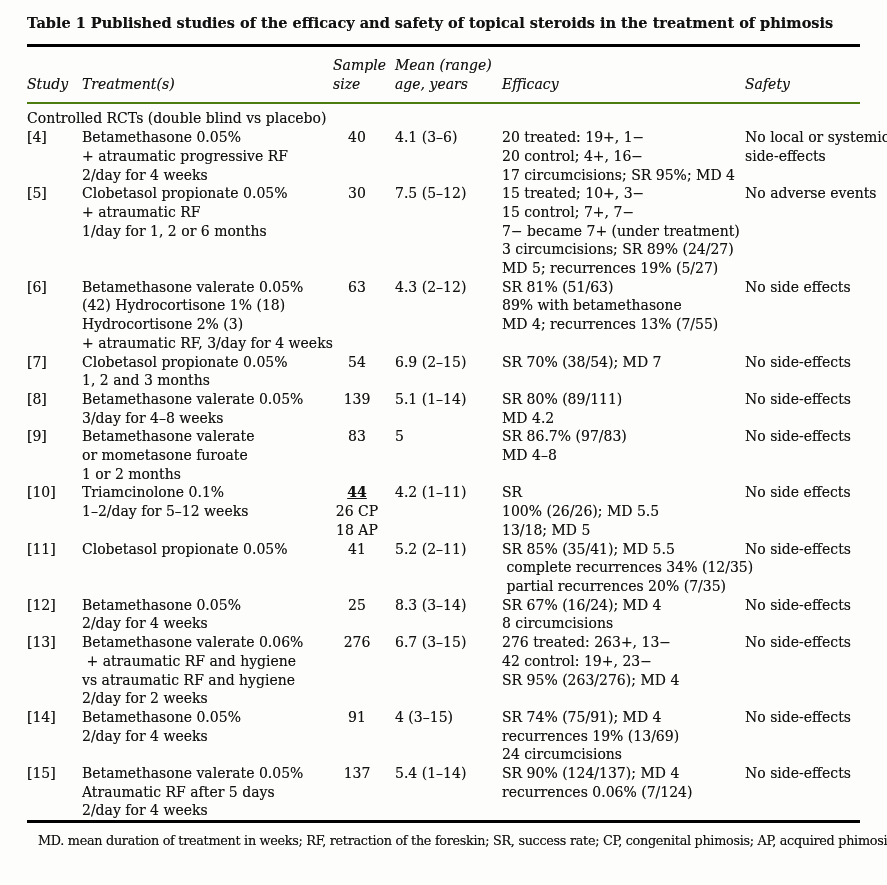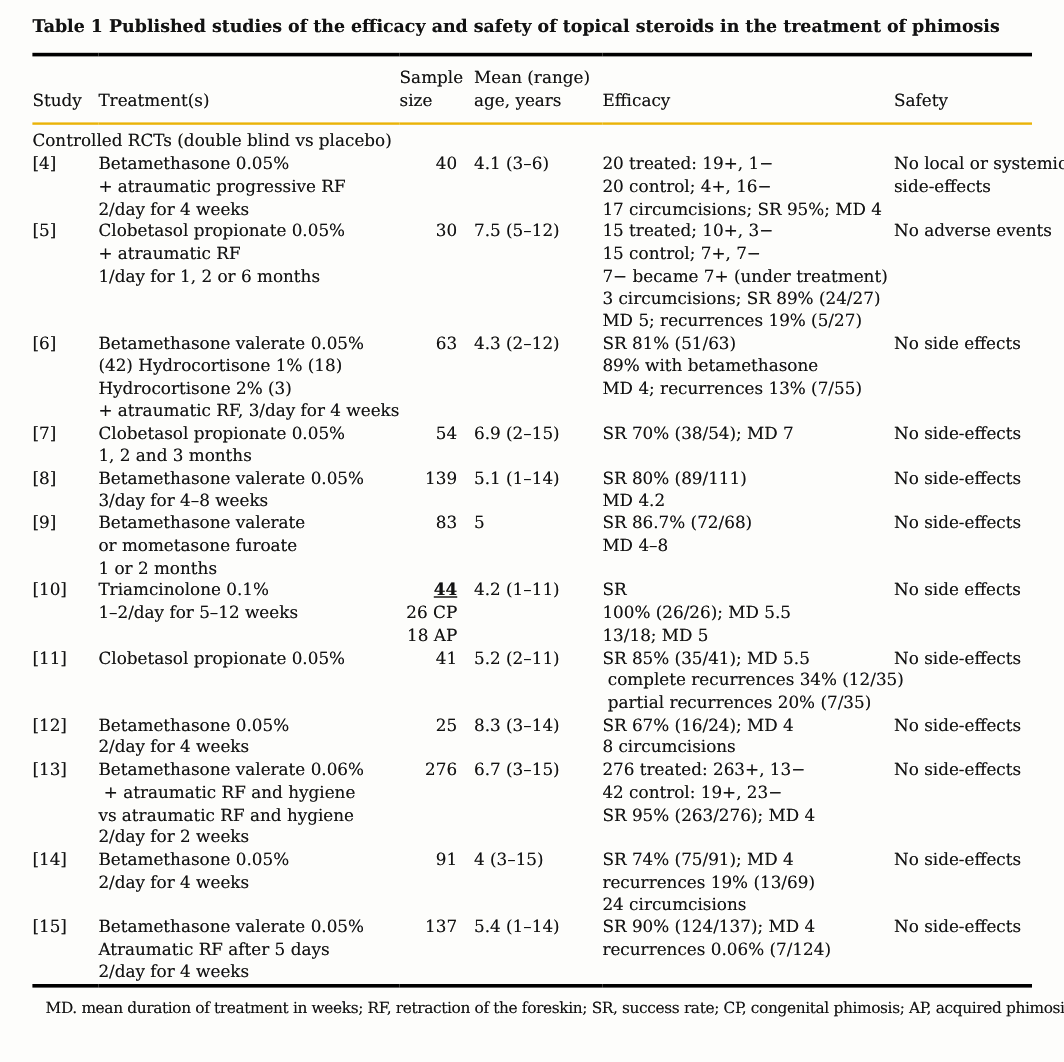--- a/index.html
+++ b/index.html
@@ -33,48 +33,49 @@
     border-top: 3px solid #000;
     border-bottom: 3px solid #000;
   }
   col.c-study    { width: 55px; }
   col.c-treat    { width: 251px; }
   col.c-sample   { width: 62px; }
   col.c-age      { width: 107px; }
   col.c-efficacy { width: 243px; }
   col.c-safety   { width: 115px; }
   thead th {
+    font-style: italic;
     font-weight: normal;
     font-size: 14px;
     text-align: left;
     vertical-align: bottom;
     padding: 9px 0 9px 0;
     line-height: 18.5px;
-    border-bottom: 2px solid #eab308;
+    border-bottom: 2px solid #4d7c0f;
     white-space: nowrap;
     overflow: visible;
   }
   tbody td {
     vertical-align: top;
     padding: 0;
     font-size: 14px;
     overflow: visible;
   }
   tbody tr:first-child td { padding-top: 5px; }
   .ln {
     line-height: 18.7px;
     white-space: pre;
   }
   .section-label {
     line-height: 18.7px;
     white-space: pre;
     padding-top: 2px;
   }
   td.sample { text-align: center; padding-right: 14px; }
-  td.sample .ln { white-space: nowrap; text-align: right; }
+  td.sample .ln { white-space: nowrap; }
   .u { text-decoration: underline; font-weight: bold; }
   .footnote {
     margin-top: 9px;
     padding-left: 11px;
     font-size: 12.8px;
     letter-spacing: -0.3px;
     line-height: 18px;
     white-space: nowrap;
   }
 </style>
@@ -250,21 +251,21 @@
             <div class="ln">or mometasone furoate</div>
             <div class="ln">1 or 2 months</div>
           </td>
           <td class="sample">
             <div class="ln">83</div>
           </td>
           <td class="age">
             <div class="ln">5</div>
           </td>
           <td class="efficacy">
-            <div class="ln">SR 86.7% (72/68)</div>
+            <div class="ln">SR 86.7% (97/83)</div>
             <div class="ln">MD 4–8</div>
           </td>
           <td class="safety">
             <div class="ln">No side-effects</div>
           </td>
         </tr>
         <tr>
           <td class="study">
             <div class="ln">[10]</div>
           </td>

